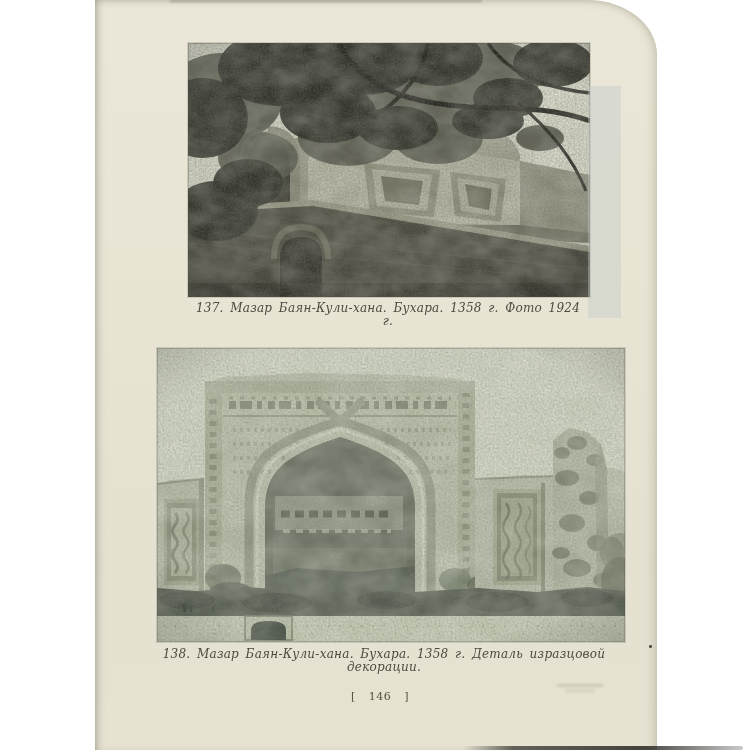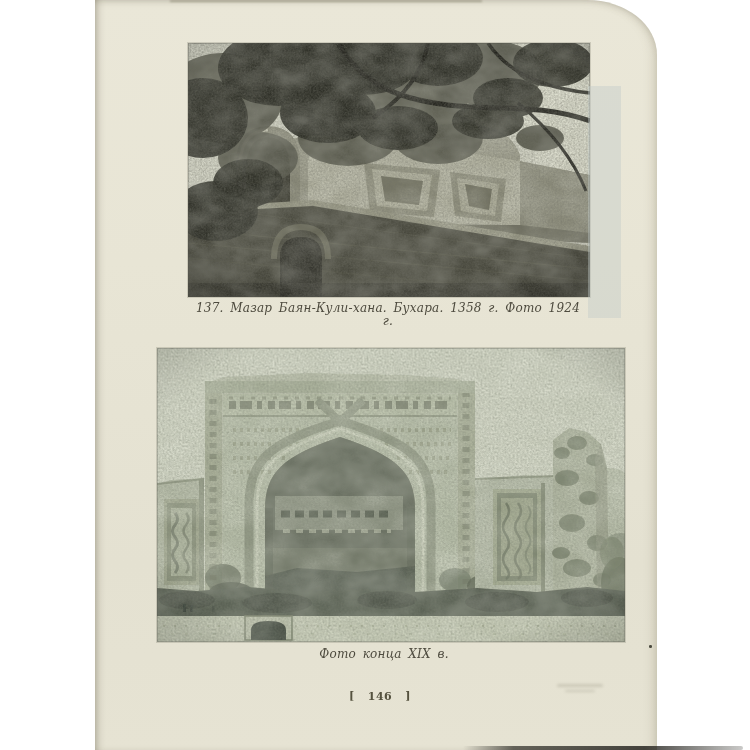--- a/index.html
+++ b/index.html
@@ -17,21 +17,21 @@
   .figure{position:absolute;}
   .figure svg{display:block;}
   .photo-frame{box-shadow:0 0 0 1px rgba(70,70,58,.18);}
   .caption{
     position:absolute;text-align:center;color:#4d4a3e;
     font-family:"DejaVu Serif", serif;font-style:italic;
     font-size:12px;line-height:12.5px;letter-spacing:.25px;word-spacing:2.5px;
   }
   .folio{
     position:absolute;text-align:center;color:#55523f;
-    font-family:"DejaVu Serif", serif;font-size:11px;letter-spacing:.5px;font-weight:bold;
+    font-family:"DejaVu Serif", serif;font-size:11px;letter-spacing:.5px;
   }
   .folio .num{margin:0 13px;}
   .tint{
     position:absolute;background:rgba(193,203,199,.42);
   }
   .top-edge-shadow{
     position:absolute;background:rgba(118,112,90,.5);filter:blur(1.2px);
   }
   .book-edge-shadow{
     position:absolute;border-radius:2px;filter:blur(.6px);
@@ -275,21 +275,21 @@
 
         <rect width="468" height="294" fill="#c7ccba" opacity=".1"></rect>
         <rect width="468" height="294" filter="url(#blotchB)" opacity=".42"></rect>
         <rect width="468" height="294" filter="url(#grainB)" opacity=".4"></rect>
         <rect width="468" height="294" fill="url(#vigB)"></rect>
         <rect x=".5" y=".5" width="467" height="293" fill="none" stroke="#51514a" stroke-opacity=".28"></rect>
       </svg>
     </div>
 
     <div class="caption" style="left:62px;top:648px;width:454px;">
-      <div>Фото конца XIX в.</div>
+      <div>138. Мазар Баян-Кули-хана. Бухара. 1358 г. Деталь изразцовой декорации.</div>
     </div>
 
     <div class="folio" style="left:85px;top:690px;width:400px;">
       <span>[</span><span class="num">146</span><span>]</span>
     </div>
 
     <div class="smudge" style="left:462px;top:684px;width:48px;">
       <div class="bar" style="width:46px;"></div>
       <div class="bar" style="width:30px;margin-left:8px;"></div>
     </div>

